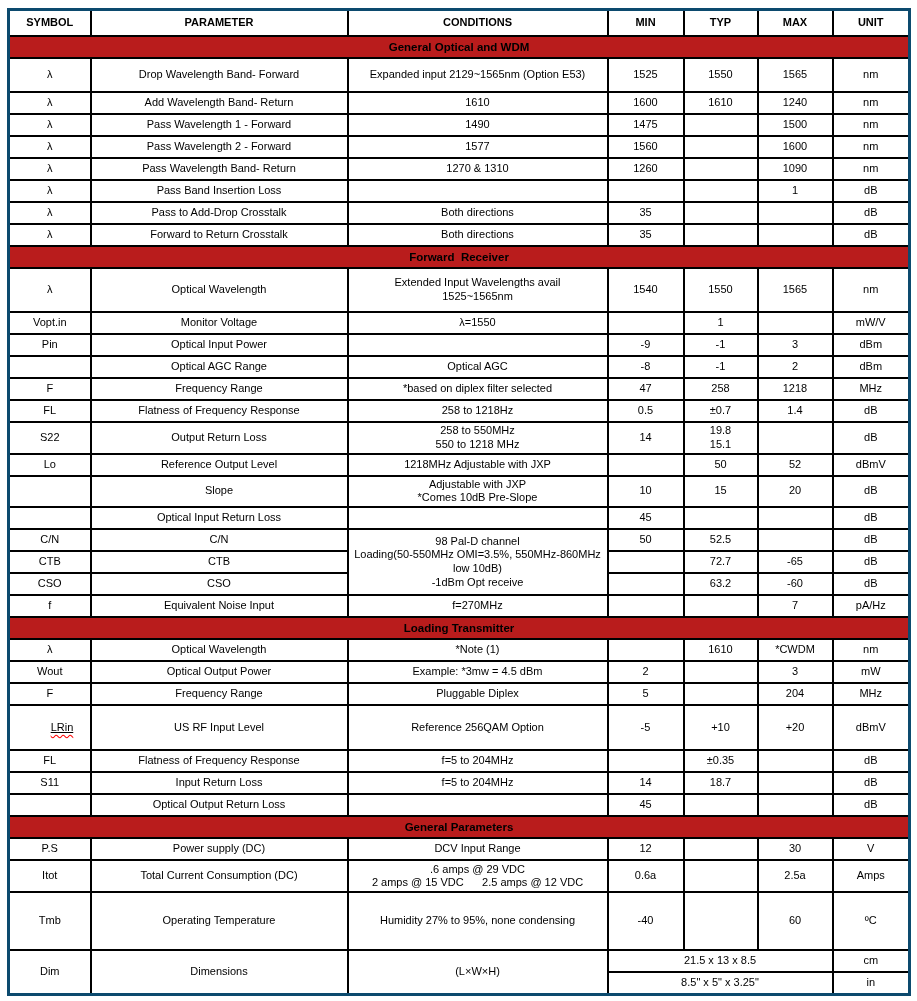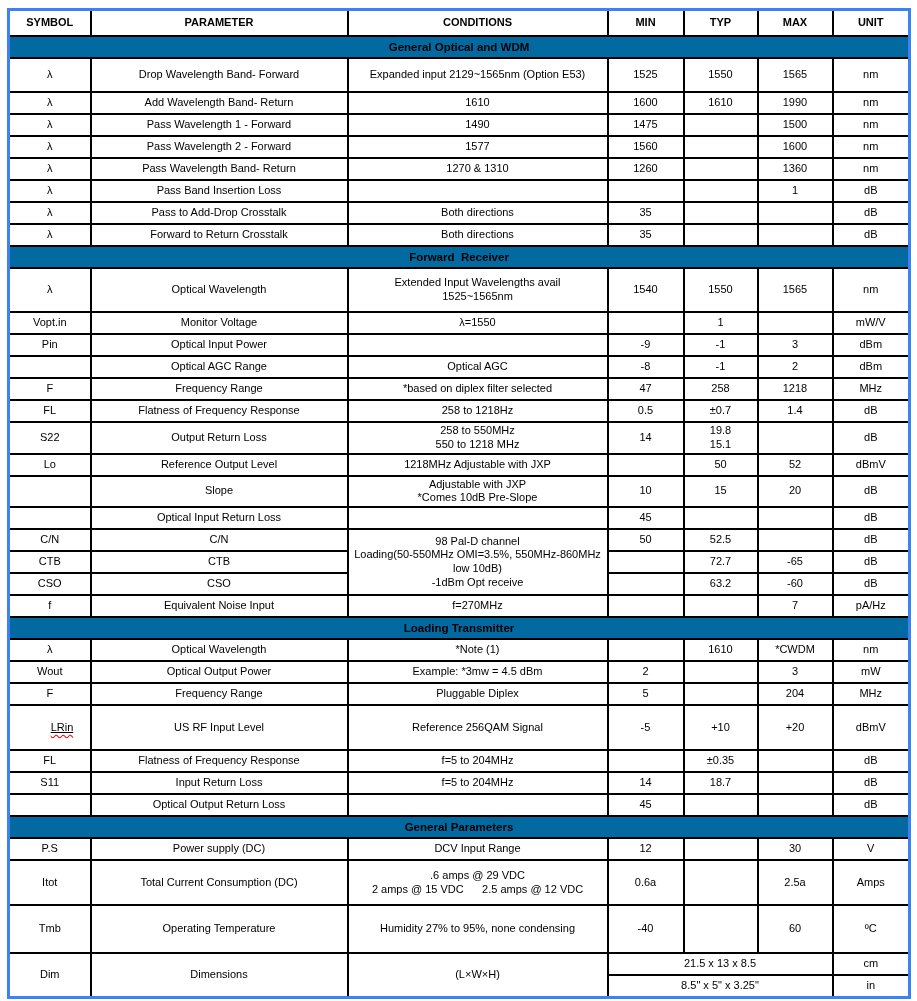--- a/index.html
+++ b/index.html
@@ -11,50 +11,50 @@
     font-family: "Liberation Sans", sans-serif;
     color: #000;
   }
   .page {
     padding: 8px 0 0 7px;
   }
   table.spec {
     border-collapse: collapse;
     table-layout: fixed;
     width: 901px;
-    border: 3px solid #3b82f6;
+    border: 3px solid #0c4a6e;
   }
   .spec th, .spec td {
     border: 2px solid #000;
     text-align: center;
     vertical-align: middle;
     font-size: 11px;
     line-height: 1.25;
     padding: 1px 3px;
     white-space: pre-wrap;
     overflow: hidden;
   }
   .spec th {
     font-weight: bold;
     height: 22px;
   }
   tr.hdr { height: 25px; }
   tr.data { height: 22px; }
   tr.section td {
-    background: #0369a1;
+    background: #b91c1c;
     font-weight: bold;
     font-size: 11.5px;
     height: 18px;
   }
   tr.rh-drop   { height: 34px; }
   tr.rh-optwav { height: 44px; }
   tr.rh-s22    { height: 30px; }
   tr.rh-slope  { height: 28px; }
-  tr.rh-itot   { height: 45px; }
-  tr.rh-tmb    { height: 48px; }
+  tr.rh-itot   { height: 32px; }
+  tr.rh-tmb    { height: 58px; }
   .u-line { text-decoration: underline; }
   .sp-err {
     text-decoration: underline wavy #FF0000;
     text-decoration-skip-ink: none;
     text-underline-offset: 3px;
   }
   .note {
     margin-top: 7px;
     font-size: 11.5px;
     text-align: left;
@@ -98,21 +98,21 @@
       <td>1550</td>
       <td>1565</td>
       <td>nm</td>
     </tr>
     <tr class="data">
       <td>λ</td>
       <td>Add Wavelength Band- Return</td>
       <td>1610</td>
       <td>1600</td>
       <td>1610</td>
-      <td>1990</td>
+      <td>1240</td>
       <td>nm</td>
     </tr>
     <tr class="data">
       <td>λ</td>
       <td>Pass Wavelength 1 - Forward</td>
       <td>1490</td>
       <td>1475</td>
       <td></td>
       <td>1500</td>
       <td>nm</td>
@@ -125,21 +125,21 @@
       <td></td>
       <td>1600</td>
       <td>nm</td>
     </tr>
     <tr class="data">
       <td>λ</td>
       <td>Pass Wavelength Band- Return</td>
       <td>1270 &amp; 1310</td>
       <td>1260</td>
       <td></td>
-      <td>1360</td>
+      <td>1090</td>
       <td>nm</td>
     </tr>
     <tr class="data">
       <td>λ</td>
       <td>Pass Band Insertion Loss</td>
       <td></td>
       <td></td>
       <td></td>
       <td>1</td>
       <td>dB</td>
@@ -325,21 +325,21 @@
       <td>5</td>
       <td></td>
       <td>204</td>
       <td>MHz</td>
     </tr>
     <tr class="data">
       <td>
         <span class="u-line"><span class="sp-err">LRin</span></span>
       </td>
       <td>US RF Input Level</td>
-      <td>Reference 256QAM Signal</td>
+      <td>Reference 256QAM Option</td>
       <td>-5</td>
       <td>+10</td>
       <td>+20</td>
       <td>dBmV</td>
     </tr>
     <tr class="data">
       <td>FL</td>
       <td>Flatness of Frequency Response</td>
       <td>f=5 to 204MHz</td>
       <td></td>

